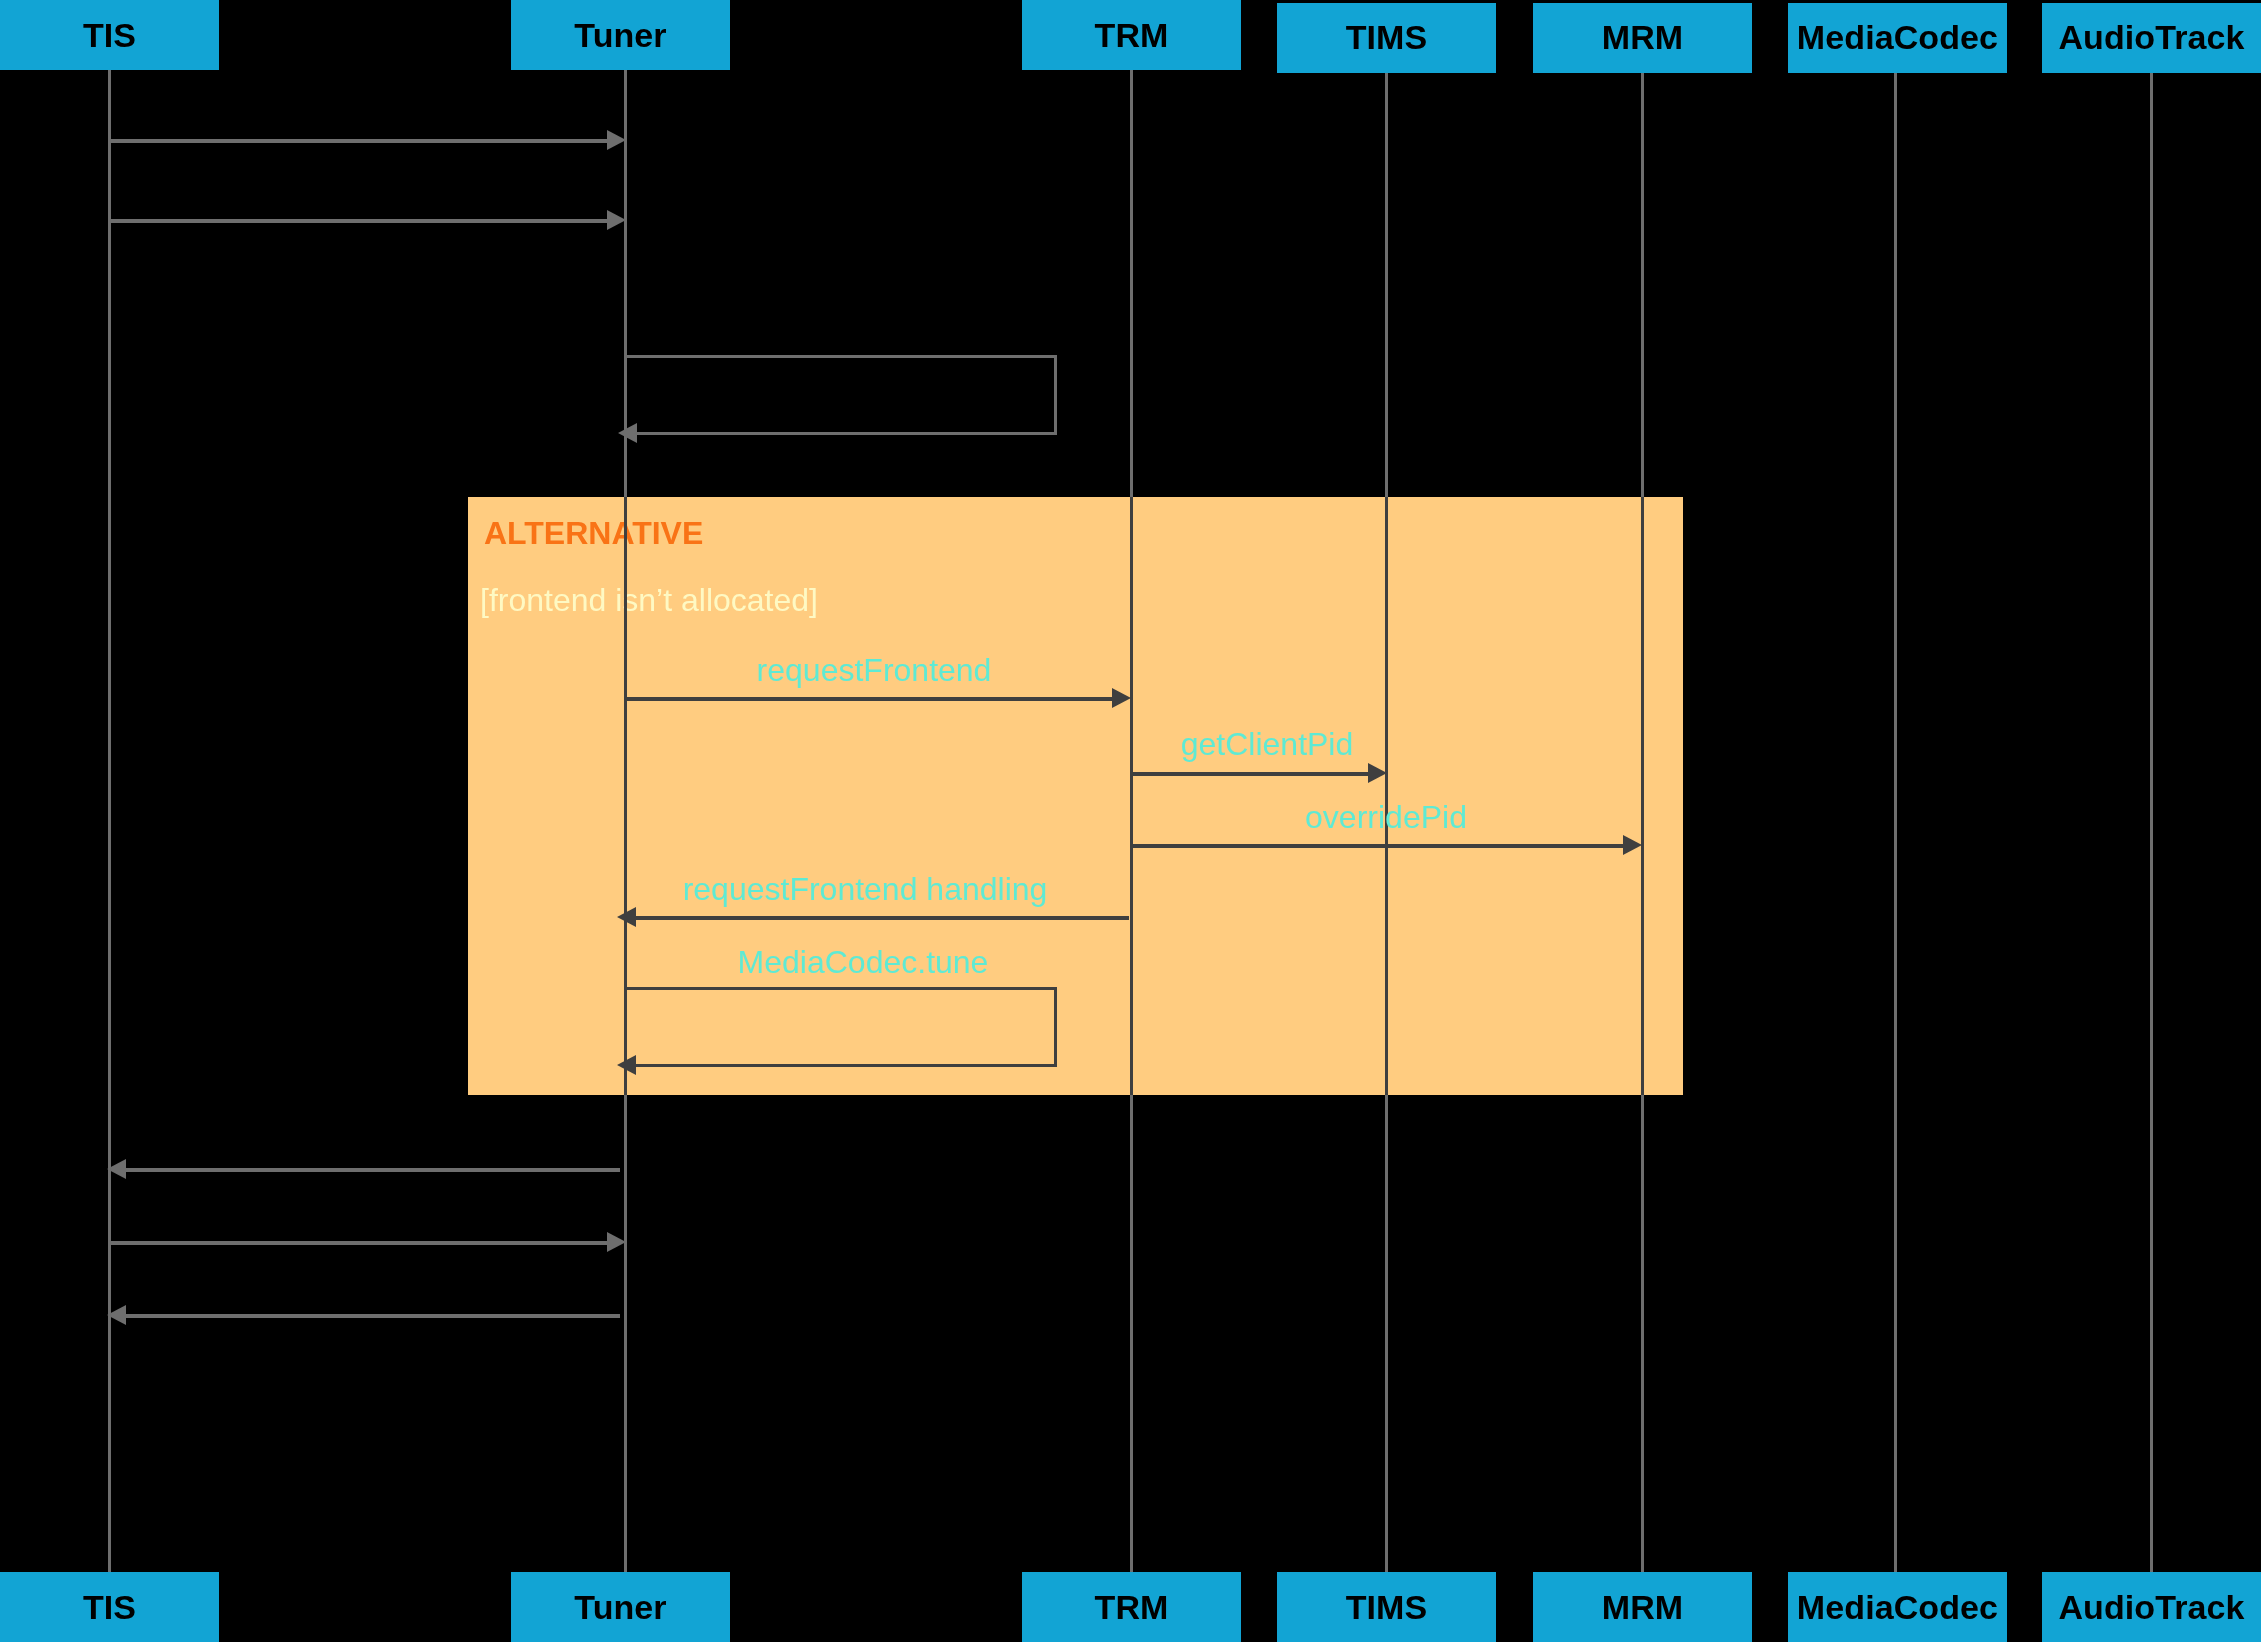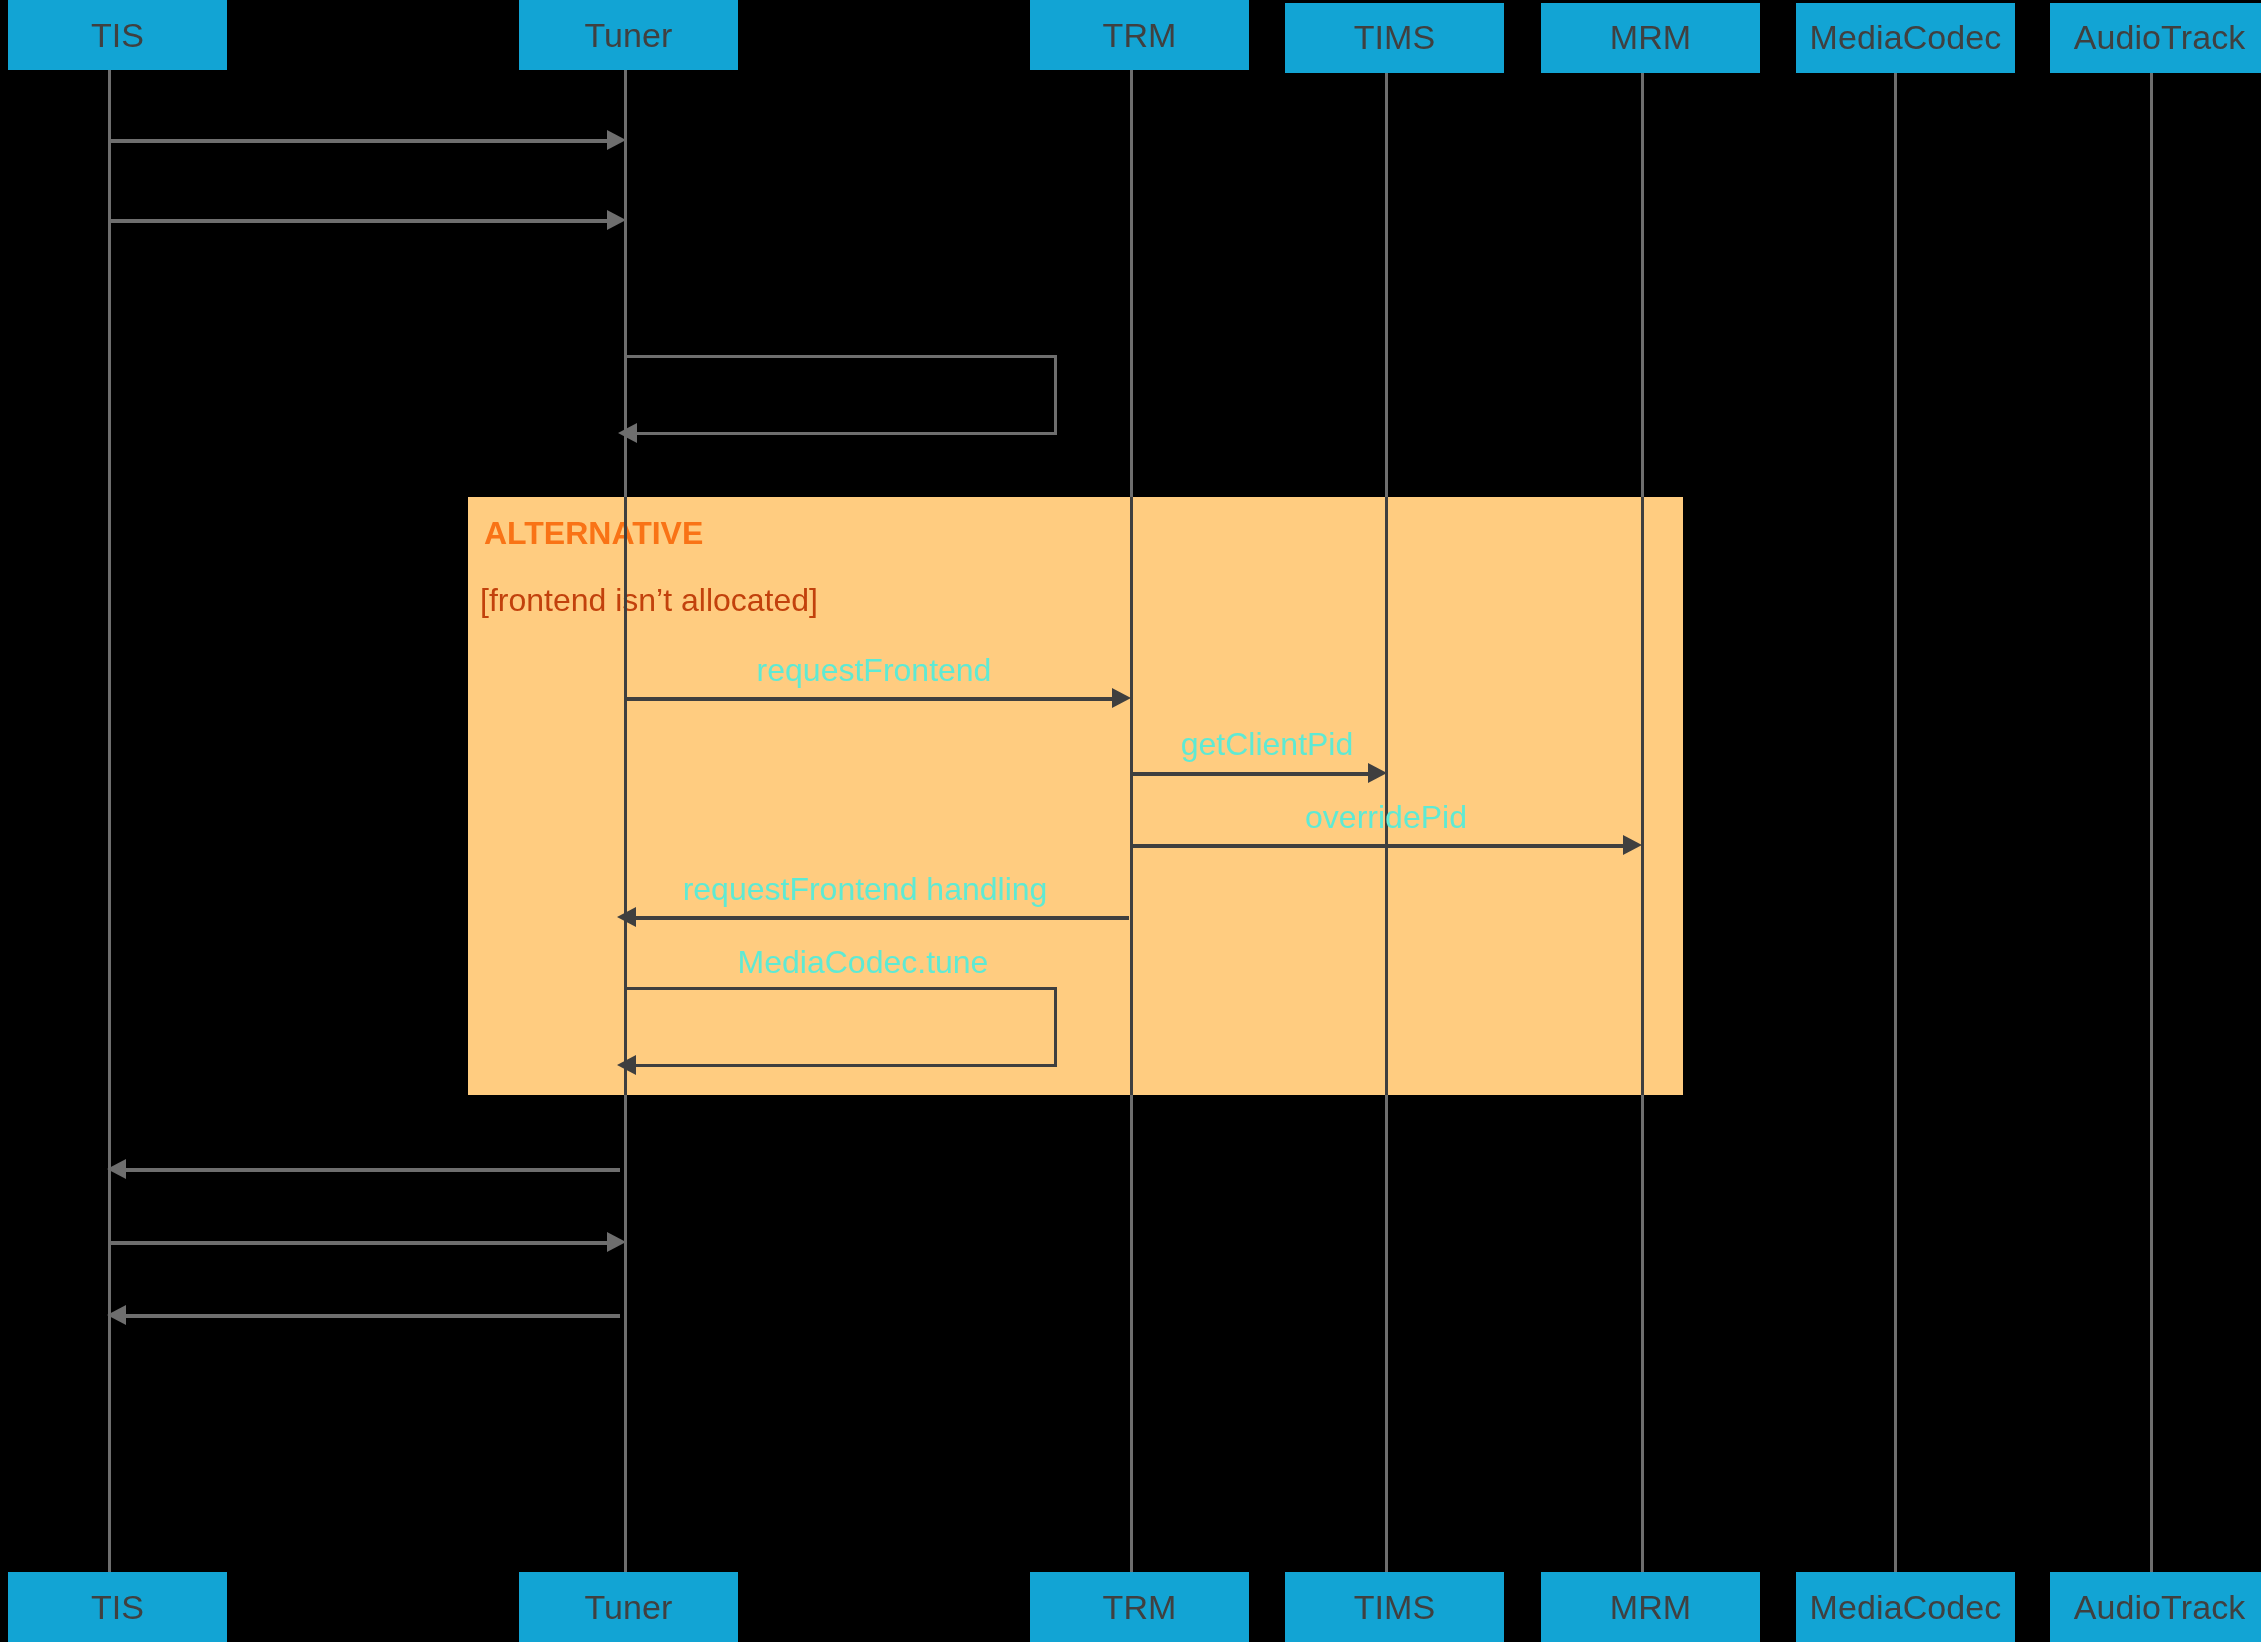--- a/index.html
+++ b/index.html
@@ -15,30 +15,29 @@
     width: 2261px;
     height: 1642px;
     background: #000000;
     overflow: hidden;
   }
 
   
   .participant-box {
     position: absolute;
     background: #12A4D4;
-    color: #404040;
+    color: #000000;
     display: flex;
     align-items: center;
     justify-content: center;
     font-size: 34px;
-    font-weight: 400;
+    font-weight: 700;
     letter-spacing: 0.1px;
     white-space: nowrap;
     box-sizing: border-box;
-    margin-left: 8px;
   }
 
   
   .lifeline {
     position: absolute;
     width: 2.9px;
     background: #6E6E6E;
   }
 
   
@@ -51,21 +50,21 @@
     position: absolute;
     font-size: 32px;
     font-weight: bold;
     color: #f97316;
     white-space: nowrap;
   }
   .fragment-guard {
     position: absolute;
     font-size: 32px;
     font-weight: 400;
-    color: #c2410c;
+    color: #fef9c3;
     white-space: nowrap;
   }
 
   
   .msg {
     position: absolute;
     height: 3.6px;
   }
   .msg-dark { background: #3F3F3F; }
   .msg-grey { background: #6E6E6E; }

